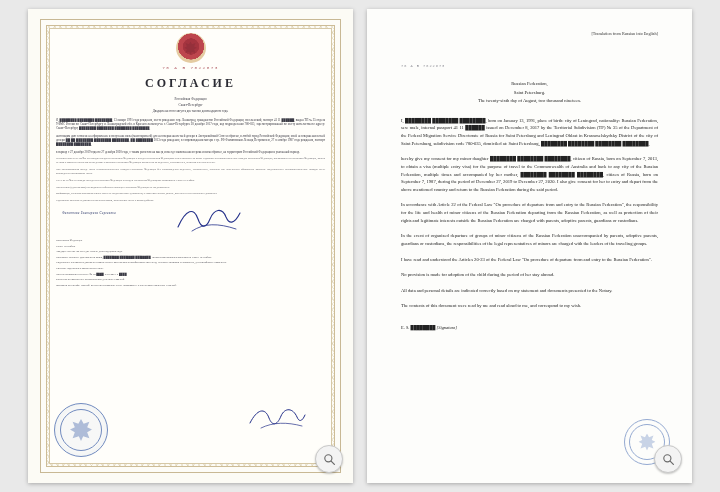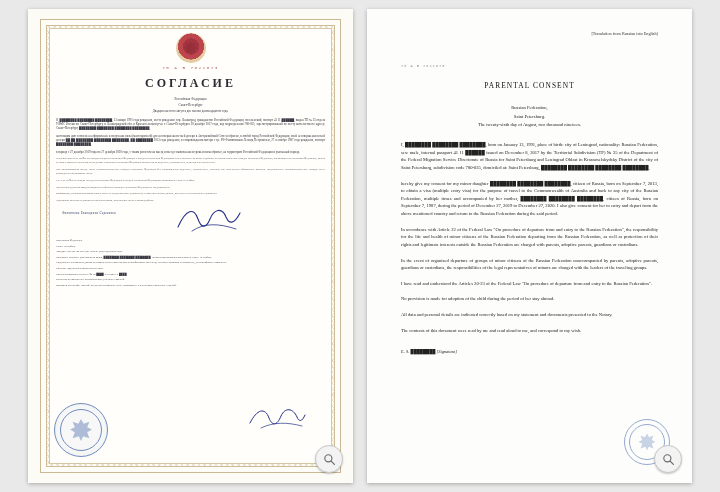--- a/index.html
+++ b/index.html
@@ -350,21 +350,20 @@
     </div>
   </div>
 
   <div class="page page-en">
     <div class="en-content">
 
       <div class="en-note">[Translation from Russian into English]</div>
 
       <div class="en-code">78 А Б 7822873</div>
 
-      <div class="en-title">PARENTAL CONSENT</div>
 
       <div class="en-place">Russian Federation,</div>
       <div class="en-place">Saint Petersburg.</div>
       <div class="en-date">The twenty-sixth day of August, two thousand nineteen.</div>
 
       <p class="en-p">I, ████████ ████████ ████████, born on January 13, 1991, place of birth: city of Leningrad, nationality: Russian Federation, sex: male, internal passport 41 11 ██████ issued on December 8, 2017 by the Territorial Subdivision (TP) № 35 of the Department of the Federal Migration Service Directorate of Russia for Saint Petersburg and Leningrad Oblast in Krasnoselskydsky District of the city of Saint Petersburg, subdivision code 780-035, domiciled at: Saint Petersburg, ████████ ████████ ████████ ████████,</p>
       <p class="en-p">hereby give my consent for my minor daughter ████████ ████████ ████████, citizen of Russia, born on September 7, 2013, to obtain a visa (multiple entry visa) for the purpose of travel to the Commonwealth of Australia and back to any city of the Russian Federation, multiple times and accompanied by her mother, ████████ ████████ ████████, citizen of Russia, born on September 7, 1987, during the period of December 27, 2019 to December 27, 2020. I also give consent for her to entry and depart from the above mentioned country and return to the Russian Federation during the said period.</p>
       <p class="en-p">In accordance with Article 22 of the Federal Law "On procedure of departure from and entry to the Russian Federation", the responsibility for the life and health of minor citizens of the Russian Federation departing from the Russian Federation, as well as protection of their rights and legitimate interests outside the Russian Federation are charged with parents, adoptive parents, guardians or custodians.</p>
       <p class="en-p">In the event of organized departure of groups of minor citizens of the Russian Federation unaccompanied by parents, adoptive parents, guardians or custodians, the responsibilities of the legal representatives of minors are charged with the leaders of the traveling groups.</p>
       <p class="en-p">I have read and understood the Articles 20-23 of the Federal Law "On procedure of departure from and entry to the Russian Federation".</p>

